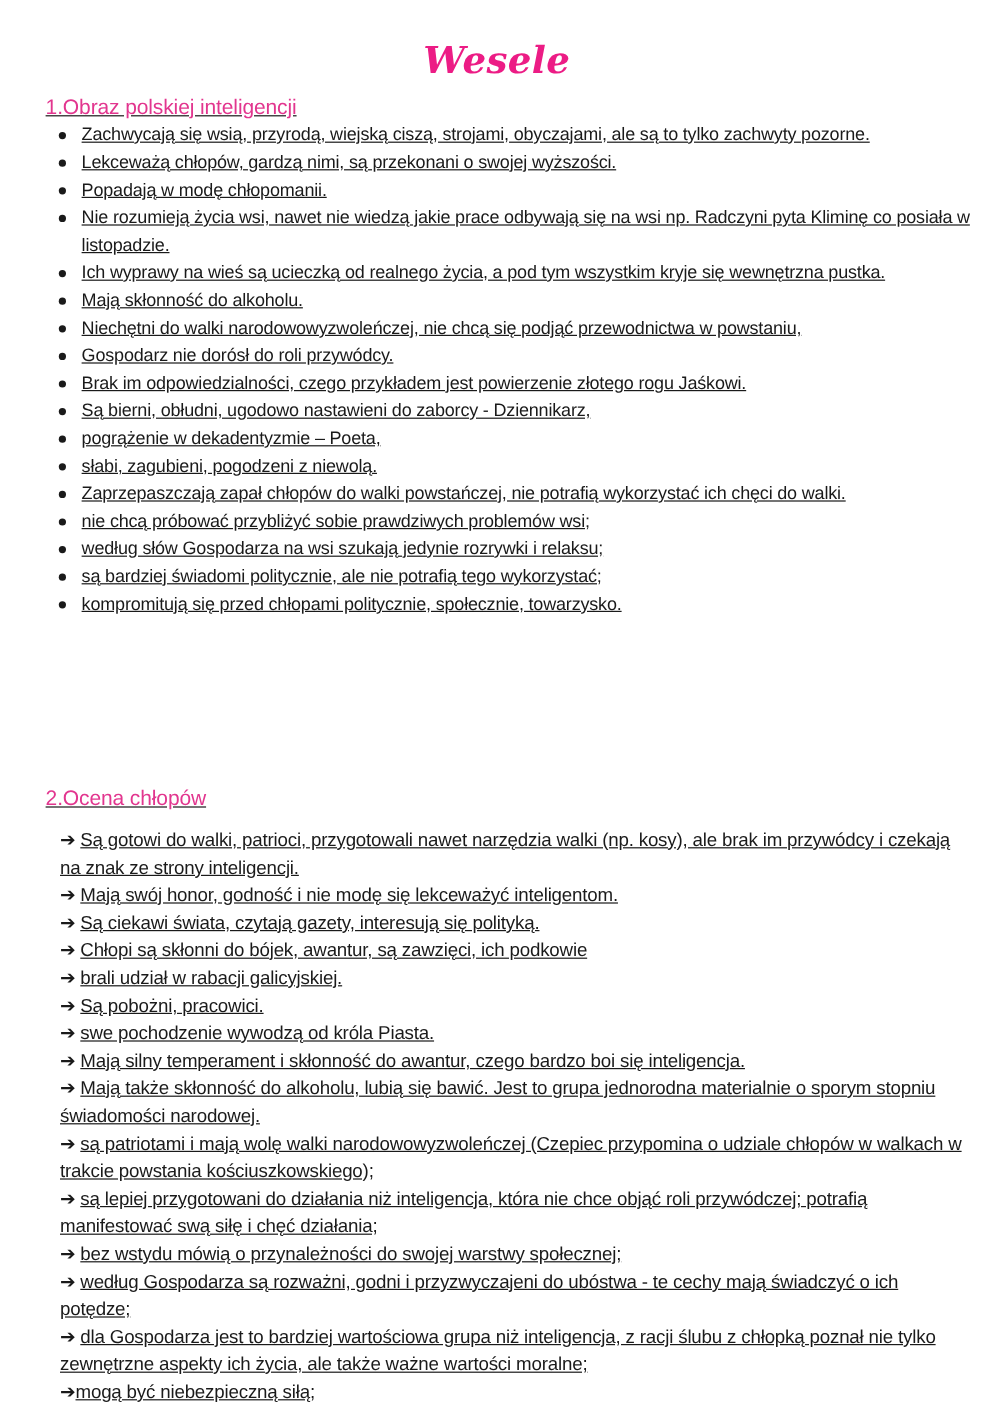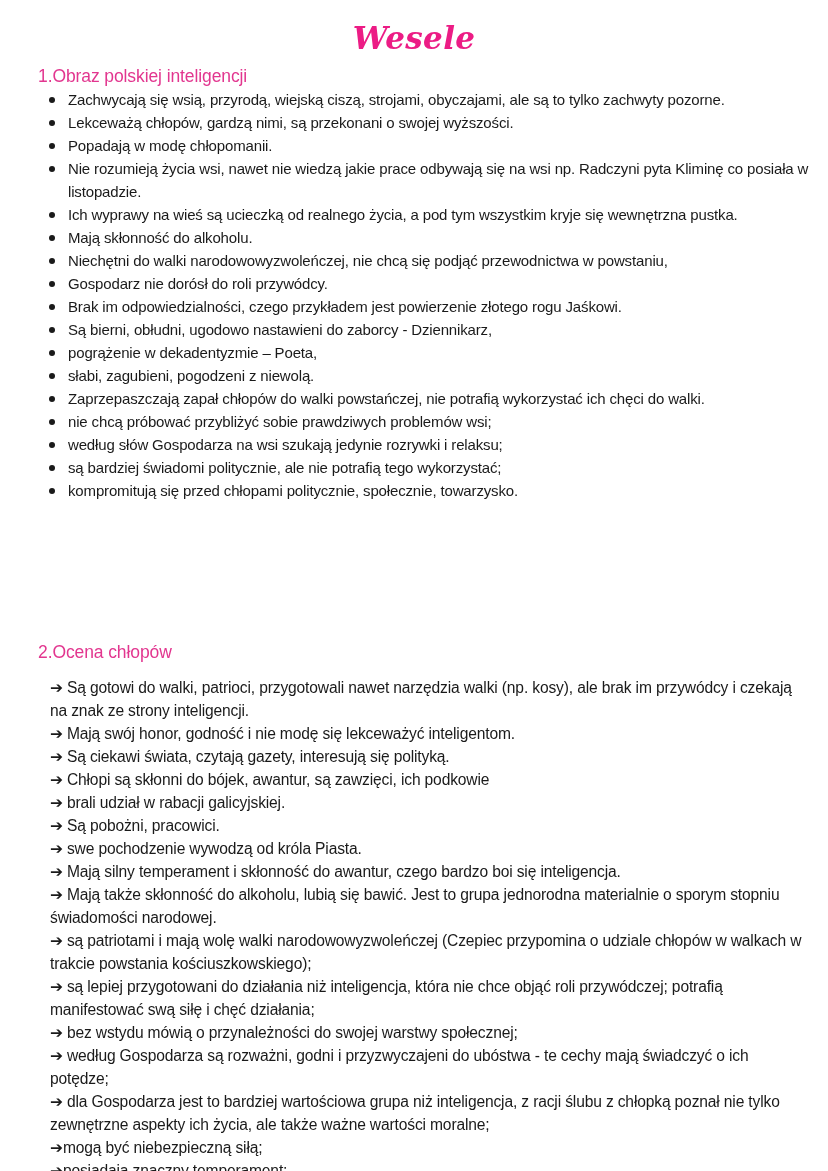--- a/index.html
+++ b/index.html
@@ -11,21 +11,21 @@
       width: 828px;
       height: 1171px;
       overflow: hidden;
       font-family: "Liberation Sans", "DejaVu Sans", sans-serif;
       color: #1a1a1a;
       position: relative;
     }
     .page {
       position: absolute;
       left: 0;
-      top: 4px;
+      top: 17px;
       width: 828px;
       height: 1111px;
     }
     .title {
       position: absolute;
       left: 0;
       top: 14px;
       width: 828px;
       text-align: center;
       font-family: "DejaVu Serif", "Liberation Serif", serif;
@@ -33,20 +33,21 @@
       font-weight: bold;
       font-size: 31px;
       color: #ec1c85;
       letter-spacing: 0.3px;
       line-height: 40px;
     }
     .section {
       position: absolute;
       left: 38px;
       width: 780px;
+      text-decoration: underline;
     }
     .heading {
       font-size: 17.5px;
       color: #e2368f;
       line-height: 23px;
       margin: 0;
       font-weight: normal;
       letter-spacing: -0.1px;
     }
     ul.bullets {

